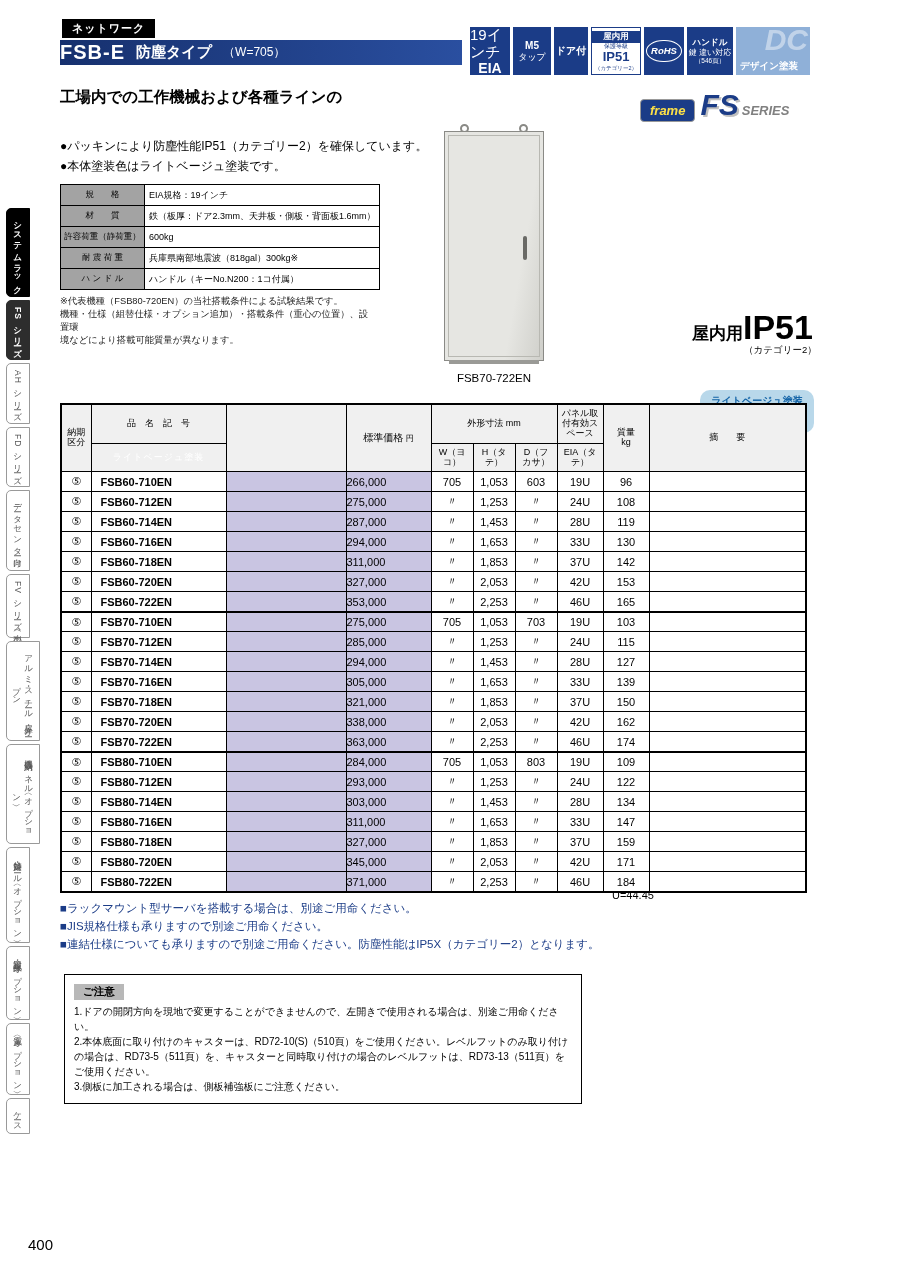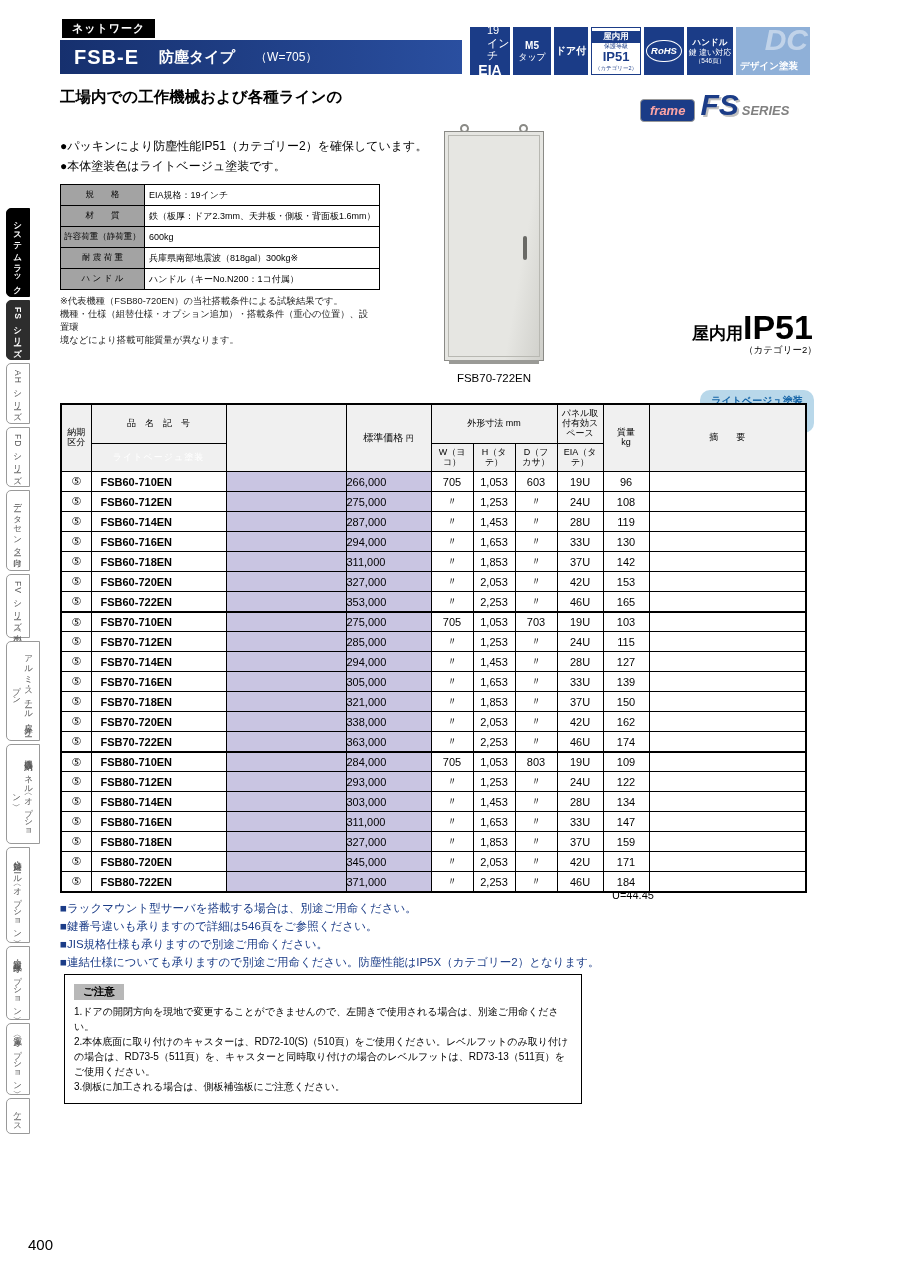--- a/index.html
+++ b/index.html
@@ -15,46 +15,46 @@
     font-size:8.5px; letter-spacing:1px; color:#555;
     background:#fff; border:1px solid #999; border-radius:5px 0 0 5px;
     padding:6px 4px; max-height:100px; min-height:30px; min-width:24px;
     display:flex; align-items:center; justify-content:center; text-align:center;
   }
   .side-tab.active1 { background:#000; border-color:#000; color:#fff; font-weight:bold; max-height:110px; }
   .side-tab.active2 { background:#2d2d2d; border-color:#2d2d2d; color:#fff; font-weight:bold; }
   
   .category-tag { position:absolute; left:62px; top:19px; background:#000; color:#fff; font-size:11px; font-weight:bold; padding:2px 10px; letter-spacing:1px; }
   .title-bar {
-    position:absolute; left:60px; top:40px; width:402px; height:34px;
+    position:absolute; left:60px; top:40px; width:402px; height:25px;
     background:linear-gradient(90deg,#16306e,#2a4fa0); color:#fff;
-    display:flex; align-items:center; padding-left:14px; gap:20px;
+    display:flex; align-items:center; padding-left:0; gap:11px;
   }
   .title-model { font-size:20px; font-weight:bold; letter-spacing:1px; }
   .title-type { font-size:15px; font-weight:bold; }
   .title-width { font-size:12px; }
   
   .badges { position:absolute; left:470px; top:27px; display:flex; gap:3px; align-items:stretch; height:48px; }
   .badge { display:flex; flex-direction:column; align-items:center; justify-content:center; color:#fff; line-height:1.15; }
   .badge-navy { background:#1b3c87; }
-  .b-inch { width:40px; } .b-inch .b-small { font-size:11px;margin-left:17px; } .b-inch .b-big { font-size:14px; font-weight:bold; }
+  .b-inch { width:40px; } .b-inch .b-small { font-size:15px; } .b-inch .b-big { font-size:14px; font-weight:bold; }
   .b-tap { width:38px; } .b-tap .b-big { font-size:10px; font-weight:bold; } .b-tap .b-small { font-size:9px; }
   .b-door { width:34px; font-size:10px; font-weight:bold; }
   .b-ip { width:50px; background:#fff; border:1px solid #1b3c87; color:#1b3c87; padding:0; }
   .b-ip .ip-top { width:100%; background:#1b3c87; color:#fff; font-size:8.5px; font-weight:bold; text-align:center; padding:1px 0; }
   .b-ip .ip-grade { font-size:6px; } .b-ip .ip-rating { font-size:13px; font-weight:bold; } .b-ip .ip-cat { font-size:5.5px; }
   .b-rohs { width:40px; }
   .b-rohs .rohs-oval { border:1.5px solid #fff; border-radius:50%; padding:5px 4px; font-size:9.5px; font-style:italic; font-weight:bold; }
   .b-handle { width:46px; } .b-handle .hd1 { font-size:8.5px; font-weight:bold; } .b-handle .hd2 { font-size:8px; } .b-handle .hd3 { font-size:6.5px; }
   .b-design { width:74px; background:#8fb0d8; position:relative; overflow:hidden; align-items:flex-start; justify-content:flex-end; padding:3px 4px; }
   .b-design .dc-ghost { position:absolute; right:2px; top:-4px; font-size:30px; font-weight:bold; font-style:italic; color:rgba(255,255,255,0.45); }
   .b-design .design-label { font-size:9.5px; font-weight:bold; position:relative; }
   
   .fs-logo { position:absolute; left:640px; top:88px; display:flex; align-items:baseline; }
-  .frame-box { background:#1b3c87; color:#fca5a5; font-style:italic; font-weight:bold; font-size:13px; padding:3px 9px; border-radius:4px; border:1px solid #999; }
+  .frame-box { background:#1b3c87; color:#fde047; font-style:italic; font-weight:bold; font-size:13px; padding:3px 9px; border-radius:4px; border:1px solid #999; }
   .fs-big { font-size:30px; font-style:italic; font-weight:bold; color:#1b3c87; margin-left:5px; text-shadow:2px 2px 0 #c0c0c0; }
   .fs-series { font-size:13px; font-style:italic; font-weight:bold; color:#808080; margin-left:3px; }
   
   .lead { position:absolute; left:60px; top:86px; font-size:15.5px; font-weight:bold; line-height:1.45; }
   .bullets { position:absolute; left:60px; top:137px; font-size:12px; line-height:1.65; }
   
   .spec-table { position:absolute; left:60px; top:184px; border-collapse:collapse; }
   .spec-table td { border:1px solid #000; height:21px; vertical-align:middle; }
   .spec-label { background:#a3a3a3; width:84px; font-size:8.5px; text-align:center; padding:0 2px; }
   .spec-value { width:206px; font-size:9px; padding:0 4px; white-space:nowrap; }
@@ -527,21 +527,20 @@
         <td class="c-dim">184</td>
         <td class="c-remark"></td>
       </tr>
     </tbody>
 </table>
 
 <div class="u-note">U=44.45</div>
 
 <div class="notes">
   <div class="note-line">■ラックマウント型サーバを搭載する場合は、別途ご用命ください。</div>
-  <div class="note-line">■鍵番号違いも承りますので詳細は546頁をご参照ください。</div>
   <div class="note-line">■JIS規格仕様も承りますので別途ご用命ください。</div>
   <div class="note-line">■連結仕様についても承りますので別途ご用命ください。防塵性能はIP5X（カテゴリー2）となります。</div>
 </div>
 
 <div class="caution">
   <div class="caution-title">ご注意</div>
   <div class="caution-item">1.ドアの開閉方向を現地で変更することができませんので、左開きで使用される場合は、別途ご用命ください。</div>
   <div class="caution-item">2.本体底面に取り付けのキャスターは、RD72-10(S)（510頁）をご使用ください。レベルフットのみ取り付けの場合は、RD73-5（511頁）を、キャスターと同時取り付けの場合のレベルフットは、RD73-13（511頁）をご使用ください。</div>
   <div class="caution-item">3.側板に加工される場合は、側板補強板にご注意ください。</div>
 </div>

